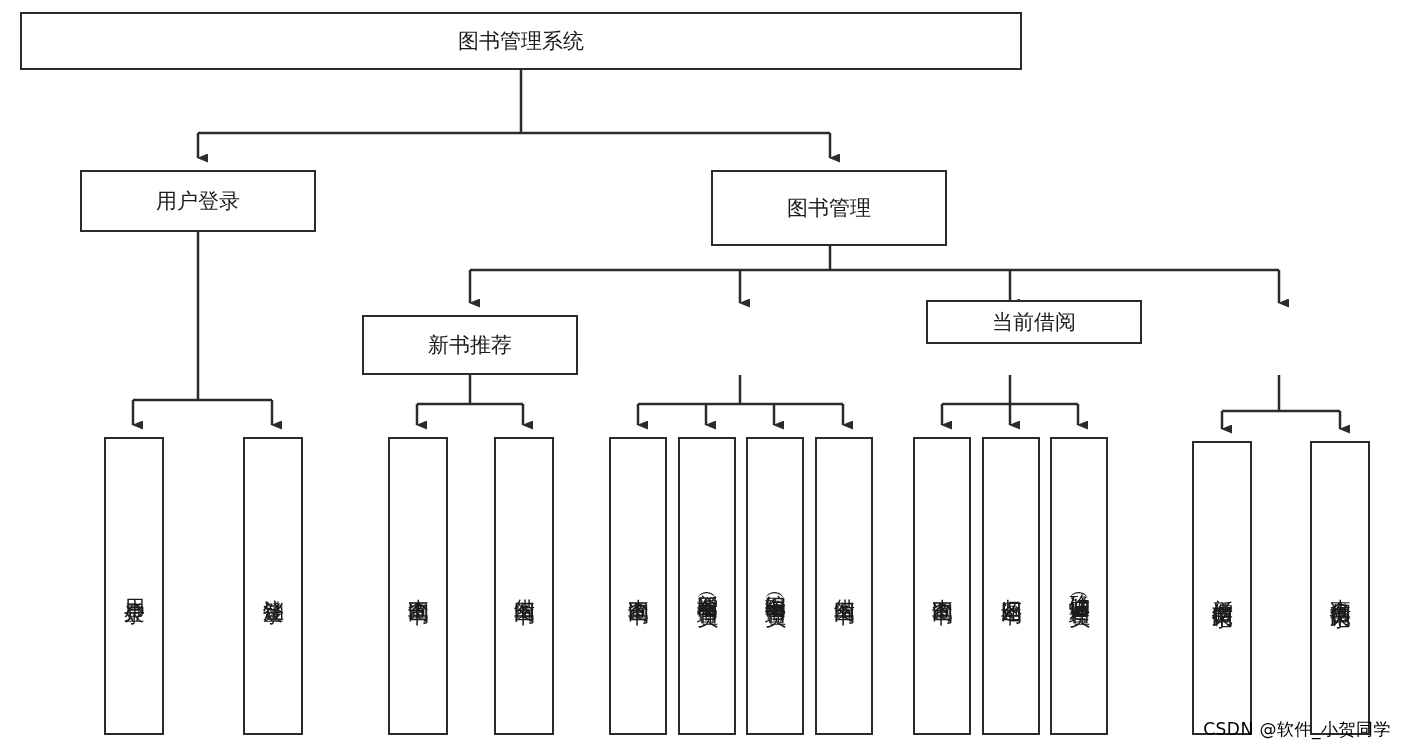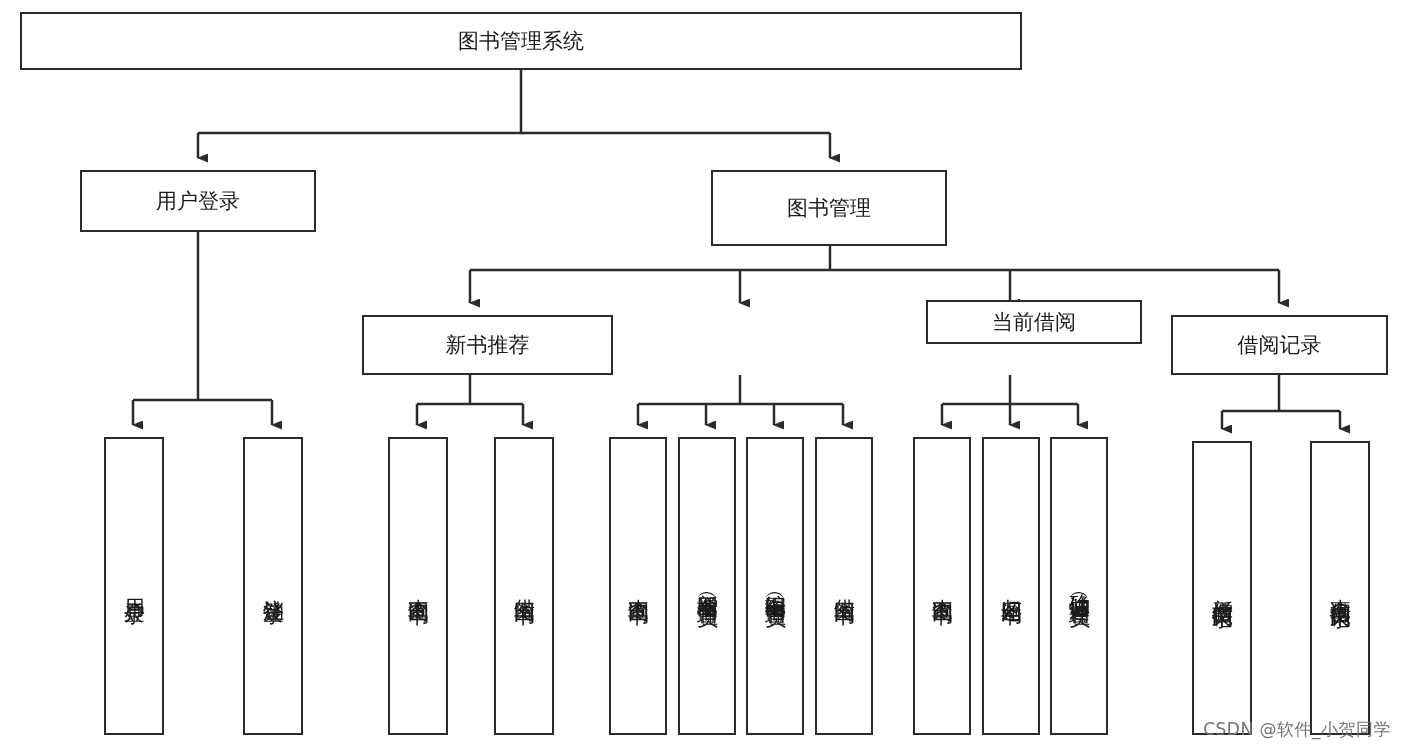--- a/index.html
+++ b/index.html
@@ -55,21 +55,21 @@
     writing-mode: vertical-rl;
     text-orientation: upright;
     display: block;
     white-space: nowrap;
   }
   .watermark {
     position: absolute;
     right: 14px;
     bottom: 6px;
     font-size: 17px;
-    color: #737373;
+    color: #000000;
     letter-spacing: 0.5px;
     white-space: nowrap;
     user-select: none;
   }
 </style>
 </head>
 <body>
 
 <div id="diagram-root">
 
@@ -124,26 +124,25 @@
       <path d="M1340,411 L1340,429" marker-end="url(#arrowhead)"></path>
     </g>
   </svg>
 
   <div class="node h" style="left:20px; top:12px; width:1002px; height:58px;">图书管理系统</div>
 
   <div class="node h" style="left:80px; top:170px; width:236px; height:62px;">用户登录</div>
 
   <div class="node h" style="left:711px; top:170px; width:236px; height:76px;">图书管理</div>
 
-  <div class="node h" style="left:362px; top:315px; width:251px; height:60px;font-family:Liberation Serif, serif;">新书推荐</div>
+  <div class="node h" style="left:362px; top:315px; width:216px; height:60px;font-family:Liberation Serif, serif;">新书推荐</div>
 
 
   <div class="node h" style="left:902px; top:300px; width:216px; height:44px;margin-left:24px;">当前借阅</div>
 
-  <div class="node h" style="left:1171px; top:315px; width:217px; height:60px;">借阅记录</div>
 
   <div class="node v" style="left:104px; top:437px; width:60px; height:298px;">
     <span class="vtext">用户登录</span>
   </div>
 
   <div class="node v" style="left:243px; top:437px; width:60px; height:298px;">
     <span class="vtext">注销登录</span>
   </div>
 
   <div class="node v" style="left:388px; top:437px; width:60px; height:298px;">

